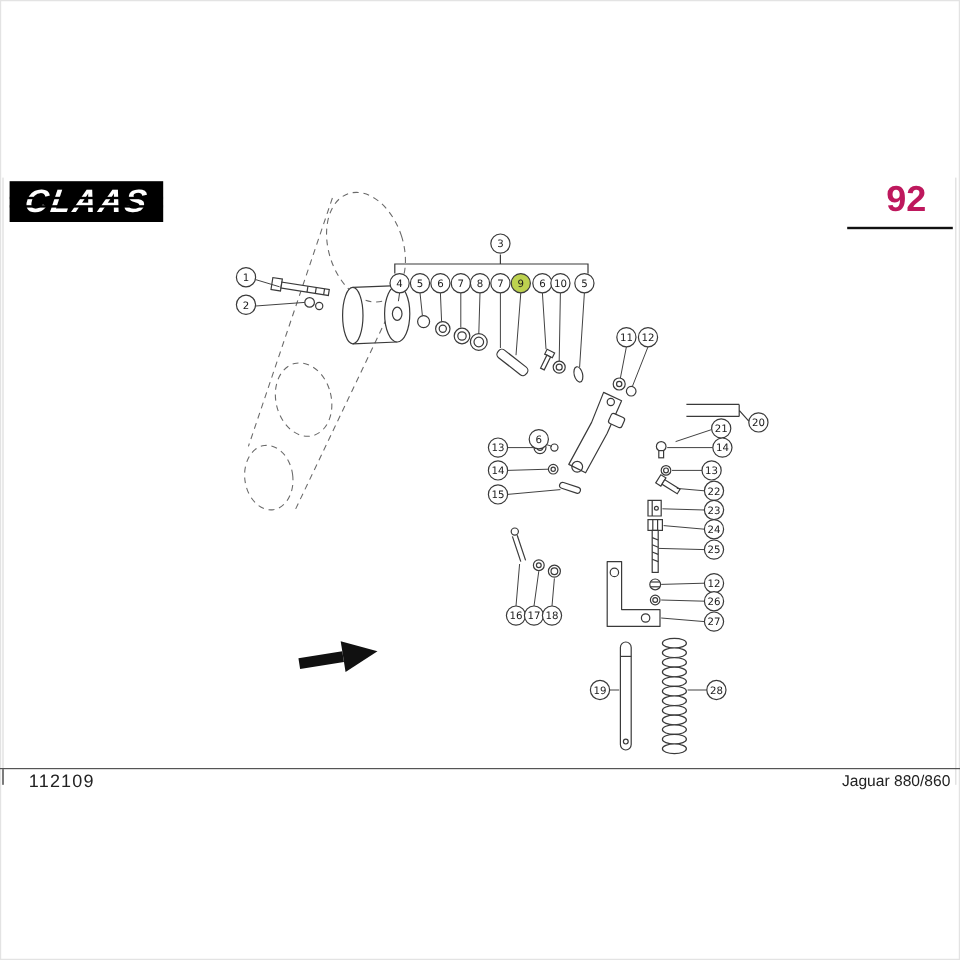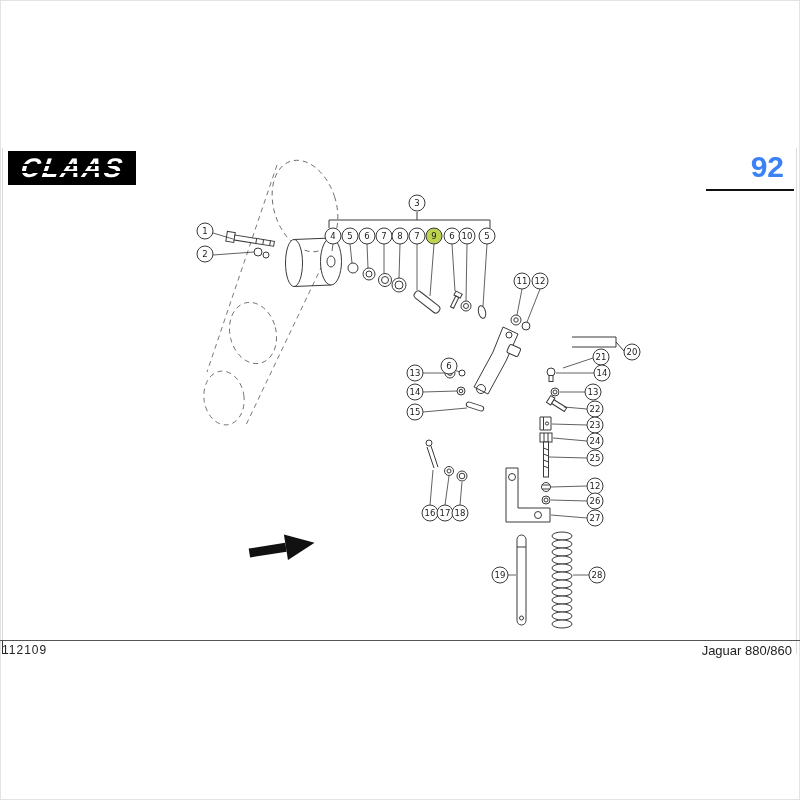--- a/index.html
+++ b/index.html
@@ -8,26 +8,26 @@
 
   
   .logo{position:absolute;left:8px;top:151px;width:128px;height:34px;background:#000;
         display:flex;align-items:center;justify-content:center;overflow:hidden;}
   .logo-text{color:#fff;font-style:italic;font-weight:bold;font-size:27px;letter-spacing:2px;
         transform:skewX(-8deg);line-height:1;}
   .logo::before{content:"";position:absolute;left:0;right:0;top:13px;height:2px;background:#000;z-index:2;}
   .logo::after{content:"";position:absolute;left:0;right:0;top:20px;height:2px;background:#000;z-index:2;}
 
   
-  .page-number{position:absolute;right:16px;top:150px;font-size:30px;font-weight:bold;color:#3b82f6;text-align:center;}
+  .page-number{position:absolute;right:28px;top:150px;font-size:30px;font-weight:bold;color:#be185d;text-align:center;}
   .page-number-rule{position:absolute;right:6px;top:189px;width:88px;height:2px;background:#111;}
 
   
   .footer-rule{position:absolute;left:0;top:640px;width:800px;height:1px;background:#555;}
-  .footer-left{position:absolute;left:2px;top:643px;font-size:12px;color:#222;letter-spacing:1px;}
+  .footer-left{position:absolute;left:24px;top:643px;font-size:15px;color:#222;letter-spacing:1px;}
   .footer-right{position:absolute;right:8px;top:643px;font-size:13px;color:#222;}
   .crop-mark{position:absolute;left:2px;top:641px;width:1px;height:13px;background:#333;}
 
   .edge-line{position:absolute;top:148px;height:506px;width:1px;background:#dcdcdc;}
   .edge-left{left:2px;}
   .edge-right{right:3px;}
 
   svg.diagram{position:absolute;left:0;top:0;width:800px;height:800px;}
 
   .ln{fill:none;stroke:#3a3a3a;stroke-width:1;}

